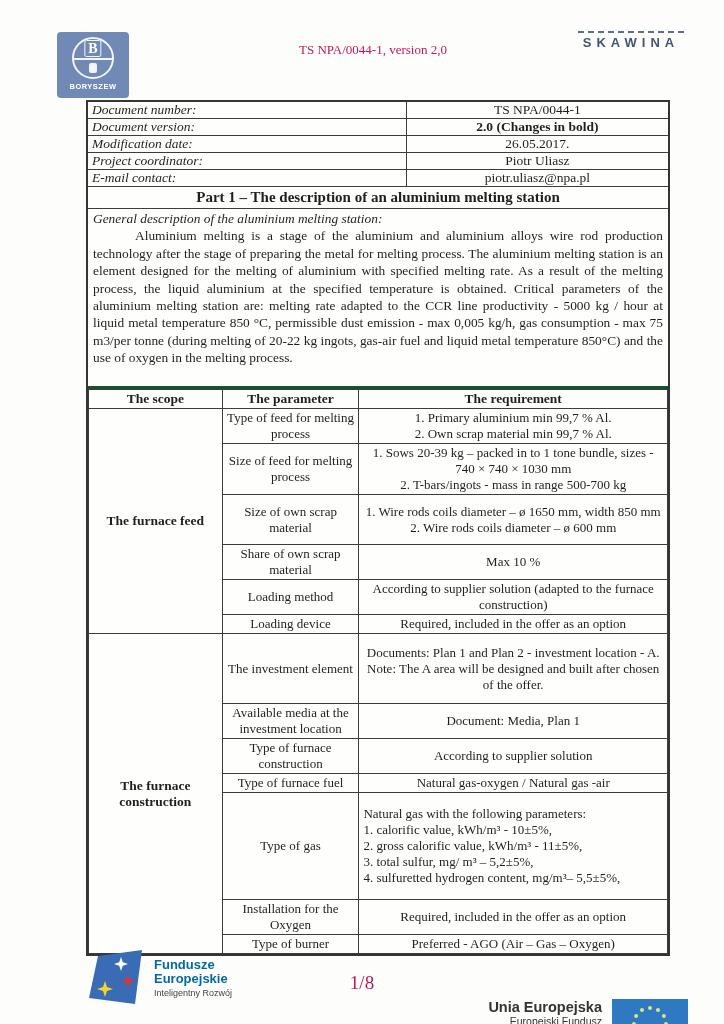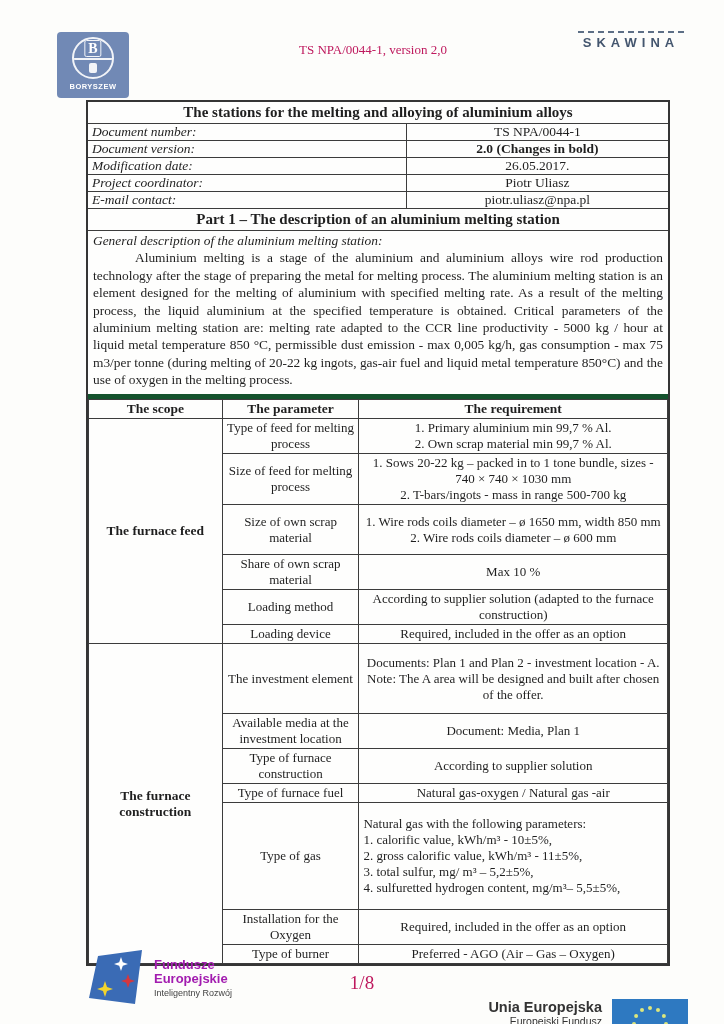--- a/index.html
+++ b/index.html
@@ -32,40 +32,40 @@
   .doc-frame{position:absolute;top:100px;left:86px;width:580px;border:2px solid #353535;background:#fefefd;}
   .title-bar{border-bottom:1px solid #3c3c3c;text-align:center;font-weight:bold;font-size:15px;
     padding:2px 2px 2px 2px;}
   table{border-collapse:collapse;width:100%;table-layout:fixed;}
   .info-table td{border-bottom:1px solid #3c3c3c;font-size:13.5px;padding:0 4px;height:16px;line-height:16px;}
   .info-table td.lbl{font-style:italic;border-right:1px solid #3c3c3c;}
   .info-table td.val{text-align:center;}
   .info-table tr.bold-row td.val{font-weight:bold;}
   .part1{border-bottom:1px solid #3c3c3c;text-align:center;font-weight:bold;font-size:15px;
     padding:2px;}
-  .descr{border-bottom:5px solid #14532d;padding:1px 5px 6px 5px;font-size:13.4px;line-height:17.4px;
+  .descr{border-bottom:3px solid #14532d;padding:1px 5px 20px 5px;font-size:13.4px;line-height:17.4px;
     height:156px;overflow:hidden;}
   .descr-head{font-style:italic;}
   .descr-body{text-align:justify;text-indent:42px;}
   
   .spec-table td,.spec-table th{border:1px solid #3c3c3c;font-size:13px;line-height:16px;
     padding:1px 4px;text-align:center;vertical-align:middle;overflow:hidden;}
   .spec-table th{font-size:13.5px;}
   .spec-table .scope-cell{font-weight:bold;font-size:13.5px;}
   .spec-table .preline{white-space:pre-line;}
   .spec-table .left{text-align:justify;}
   .spec-table tr.bold-row td{font-weight:normal;}
   tr.h19{height:19px;} tr.h18{height:18px;} tr.h33{height:33px;} tr.h34{height:34px;}
   tr.h50{height:50px;} tr.h70{height:70px;} tr.h107{height:107px;}
   
   .footer{position:absolute;left:0;right:0;top:948px;height:72px;font-family:"Liberation Sans",sans-serif;}
   .page-num{position:absolute;left:0;right:0;top:24px;text-align:center;
     font-family:"Liberation Serif",serif;font-size:19px;color:#be185d;}
   .funds{position:absolute;left:88px;top:2px;display:flex;align-items:center;gap:10px;}
-  .funds-text .l1{font-size:13px;font-weight:bold;color:#a21caf;line-height:14px;}
+  .funds-text .l1{font-size:13px;font-weight:bold;color:#0369a1;line-height:14px;}
   .funds-text .l3{font-size:9px;color:#444;margin-top:2px;}
   .union{position:absolute;right:36px;top:4px;display:flex;align-items:flex-start;gap:10px;margin-top:47px;}
   .union-text{text-align:right;color:#333;}
   .union-text .l1{font-size:14.5px;font-weight:bold;line-height:16px;}
   .union-text .l2{font-size:10.5px;line-height:12px;}
 </style>
 </head>
 <body>
 
 <div class="top-header">
@@ -79,21 +79,20 @@
   </div>
   <div class="doc-ref">TS NPA/0044-1, version 2,0</div>
   <div class="npa">
     <div class="npa-microline"></div>
     <div class="npa-sub">SKAWINA</div>
   </div>
 </div>
 
 <div class="doc-frame">
 
-  <div class="title-bar">The stations for the melting and alloying of aluminium alloys</div>
 
   <table class="info-table">
     <colgroup>
         <col style="width:316px">
         <col style="width:260px">
       </colgroup>
     <tbody>
         <tr>
       <td class="lbl">Document number:</td>
       <td class="val">TS NPA/0044-1</td>
@@ -137,21 +136,21 @@
       <th>The requirement</th>
     </tr>
     <tr class="h34">
       <td class="scope-cell" rowspan="6">The furnace feed</td>
       <td>Type of feed for melting process</td>
       <td class="preline">1. Primary aluminium min 99,7 % Al.
 2. Own scrap material min 99,7 % Al.</td>
     </tr>
     <tr class="h50">
       <td>Size of feed for melting process</td>
-      <td class="preline">1. Sows 20-22 kg – packed in to 1 tone bundle, sizes - 740 × 740 × 1030 mm
+      <td class="preline">1. Sows 20-39 kg – packed in to 1 tone bundle, sizes - 740 × 740 × 1030 mm
 2. T-bars/ingots - mass in range 500-700 kg</td>
     </tr>
     <tr class="h50">
       <td>Size of own scrap material</td>
       <td class="preline">1. Wire rods coils diameter – ø 1650 mm, width 850 mm
 2. Wire rods coils diameter – ø 600 mm</td>
     </tr>
     <tr class="h33">
       <td>Share of own scrap material</td>
       <td>Max 10 %</td>

